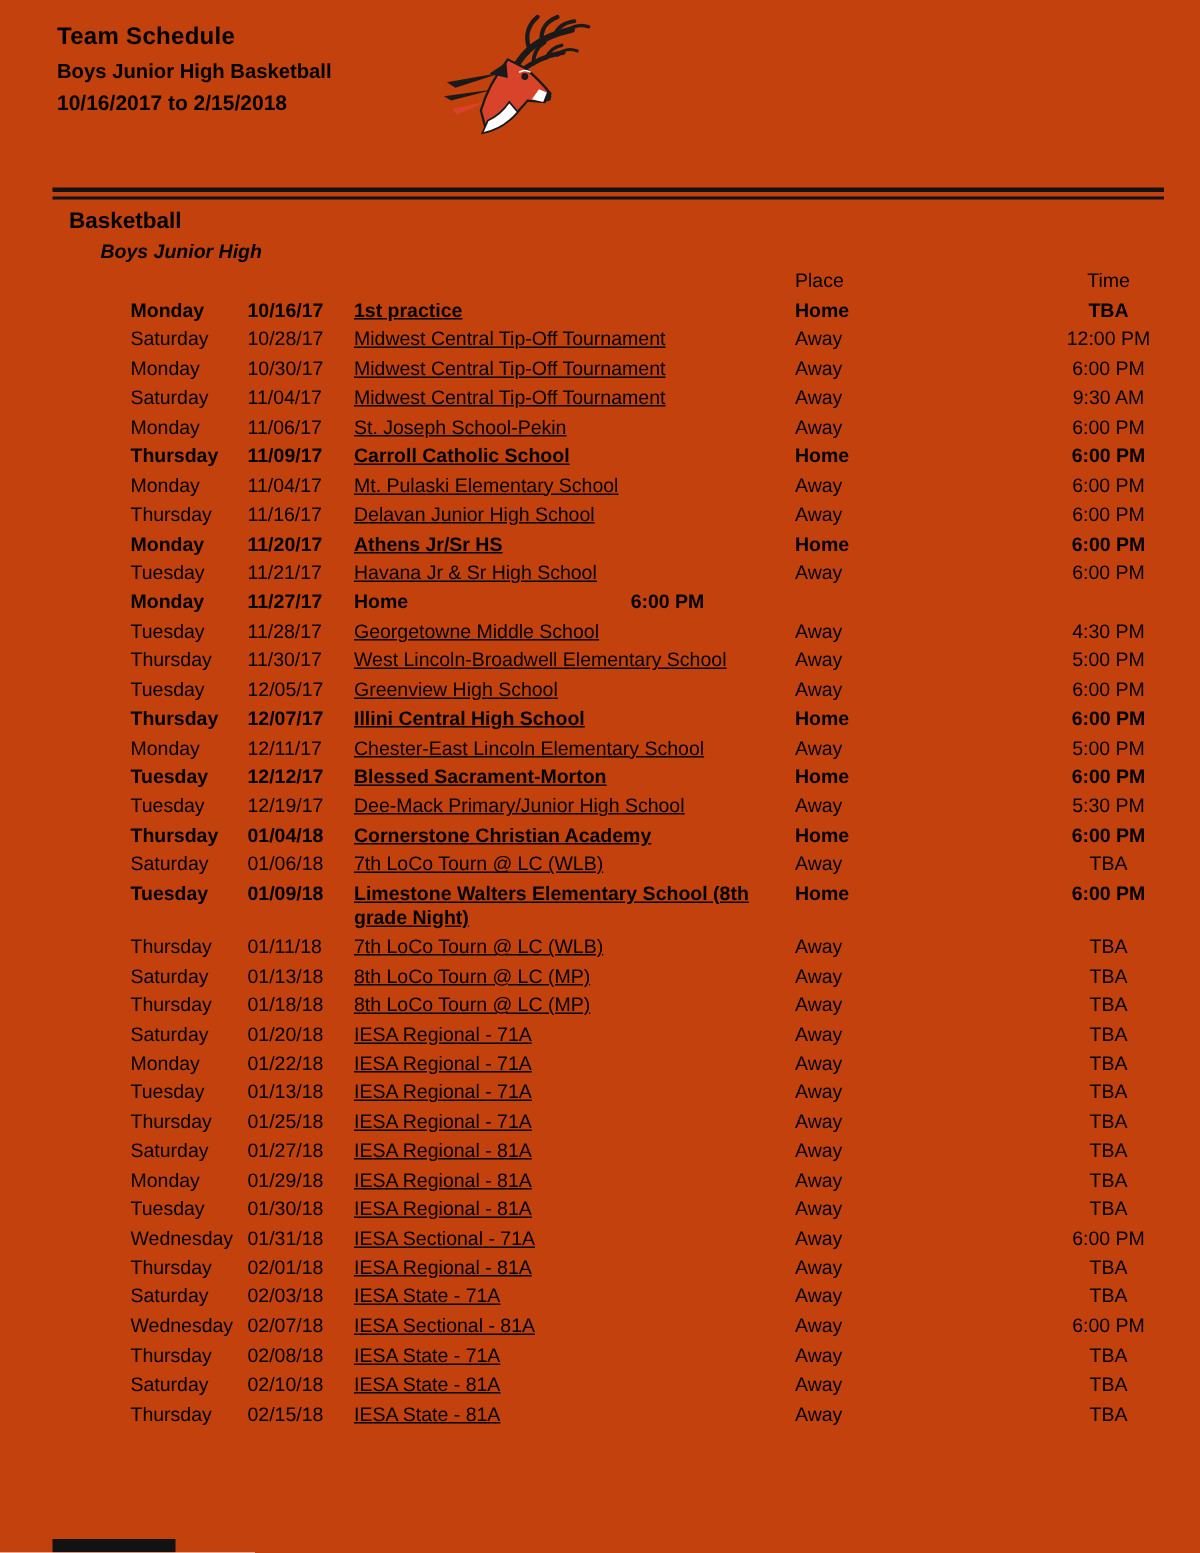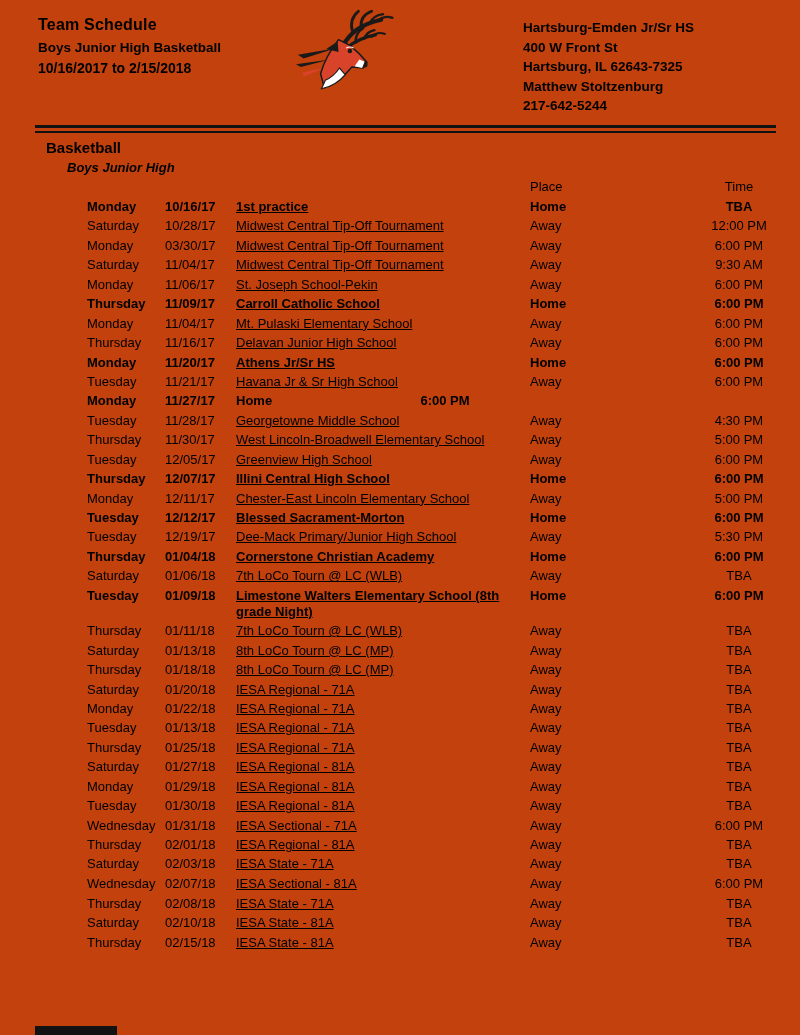--- a/index.html
+++ b/index.html
@@ -73,27 +73,20 @@
 
       <path d="M67 57 L74 60 L70 66 L62 64 Z" fill="#ffffff"></path>
 
       <path d="M73 58 Q77 60 75 65 L70 66 Z" fill="#1a1a1a"></path>
 
       <circle cx="57" cy="48" r="2.4" fill="#1a1a1a"></circle>
       <path d="M53 45 Q57 42.5 61 45" fill="none" stroke="#ffffff" stroke-width="1.1"></path>
     </svg>
   </div>
 
-  <div class="abs contact">
-    <div>Hartsburg-Emden Jr/Sr HS</div>
-    <div>400 W Front St</div>
-    <div>Hartsburg, IL 62643-7325</div>
-    <div>Matthew Stoltzenburg</div>
-    <div>217-642-5244</div>
-  </div>
 
   <div class="abs rule-thick"></div>
   <div class="abs rule-thin"></div>
 
   <div class="abs sec-sport">Basketball</div>
   <div class="abs sec-team">Boys Junior High</div>
 
   <div class="abs sched">
     <div class="colhead">
       <div class="spacer"></div>
@@ -110,21 +103,21 @@
         </div>
         <div class="row">
           <div class="c c-day">Saturday</div>
           <div class="c c-date">10/28/17</div>
           <div class="c c-event">Midwest Central Tip-Off Tournament</div>
           <div class="c c-place">Away</div>
           <div class="c c-time">12:00 PM</div>
         </div>
         <div class="row">
           <div class="c c-day">Monday</div>
-          <div class="c c-date">03/30/17</div>
+          <div class="c c-date">10/30/17</div>
           <div class="c c-event">Midwest Central Tip-Off Tournament</div>
           <div class="c c-place">Away</div>
           <div class="c c-time">6:00 PM</div>
         </div>
         <div class="row">
           <div class="c c-day">Saturday</div>
           <div class="c c-date">11/04/17</div>
           <div class="c c-event">Midwest Central Tip-Off Tournament</div>
           <div class="c c-place">Away</div>
           <div class="c c-time">9:30 AM</div>

